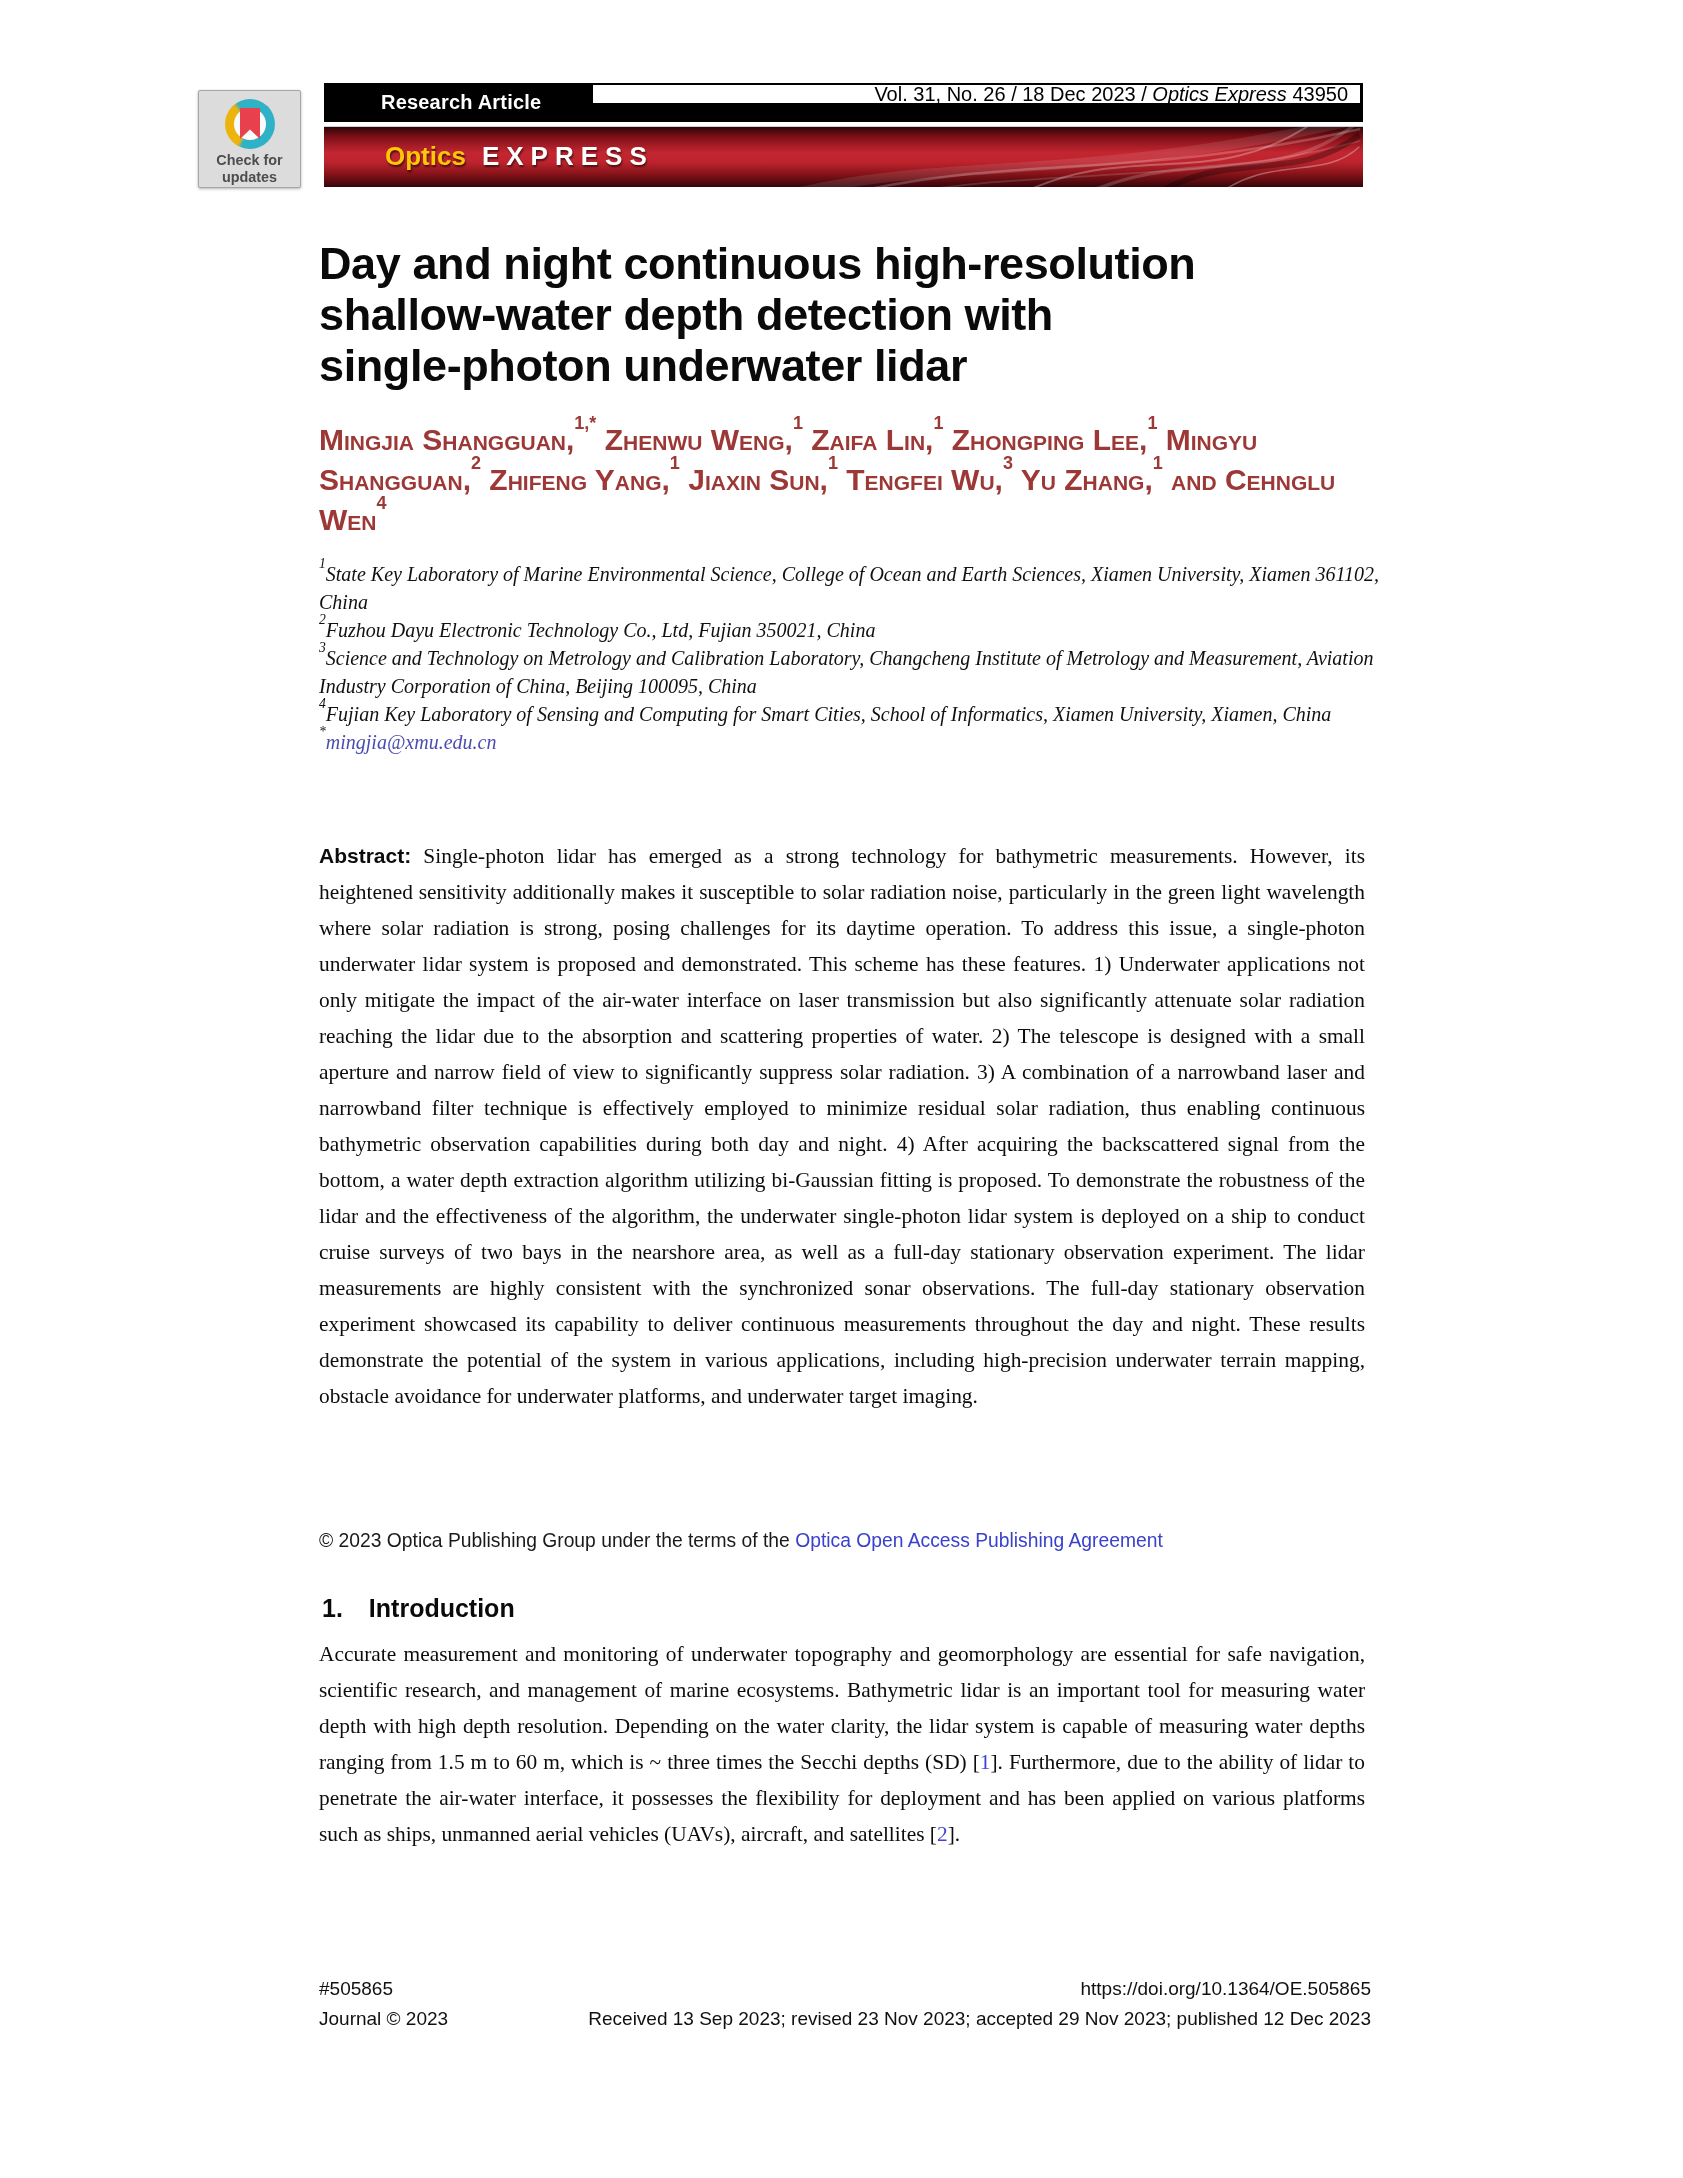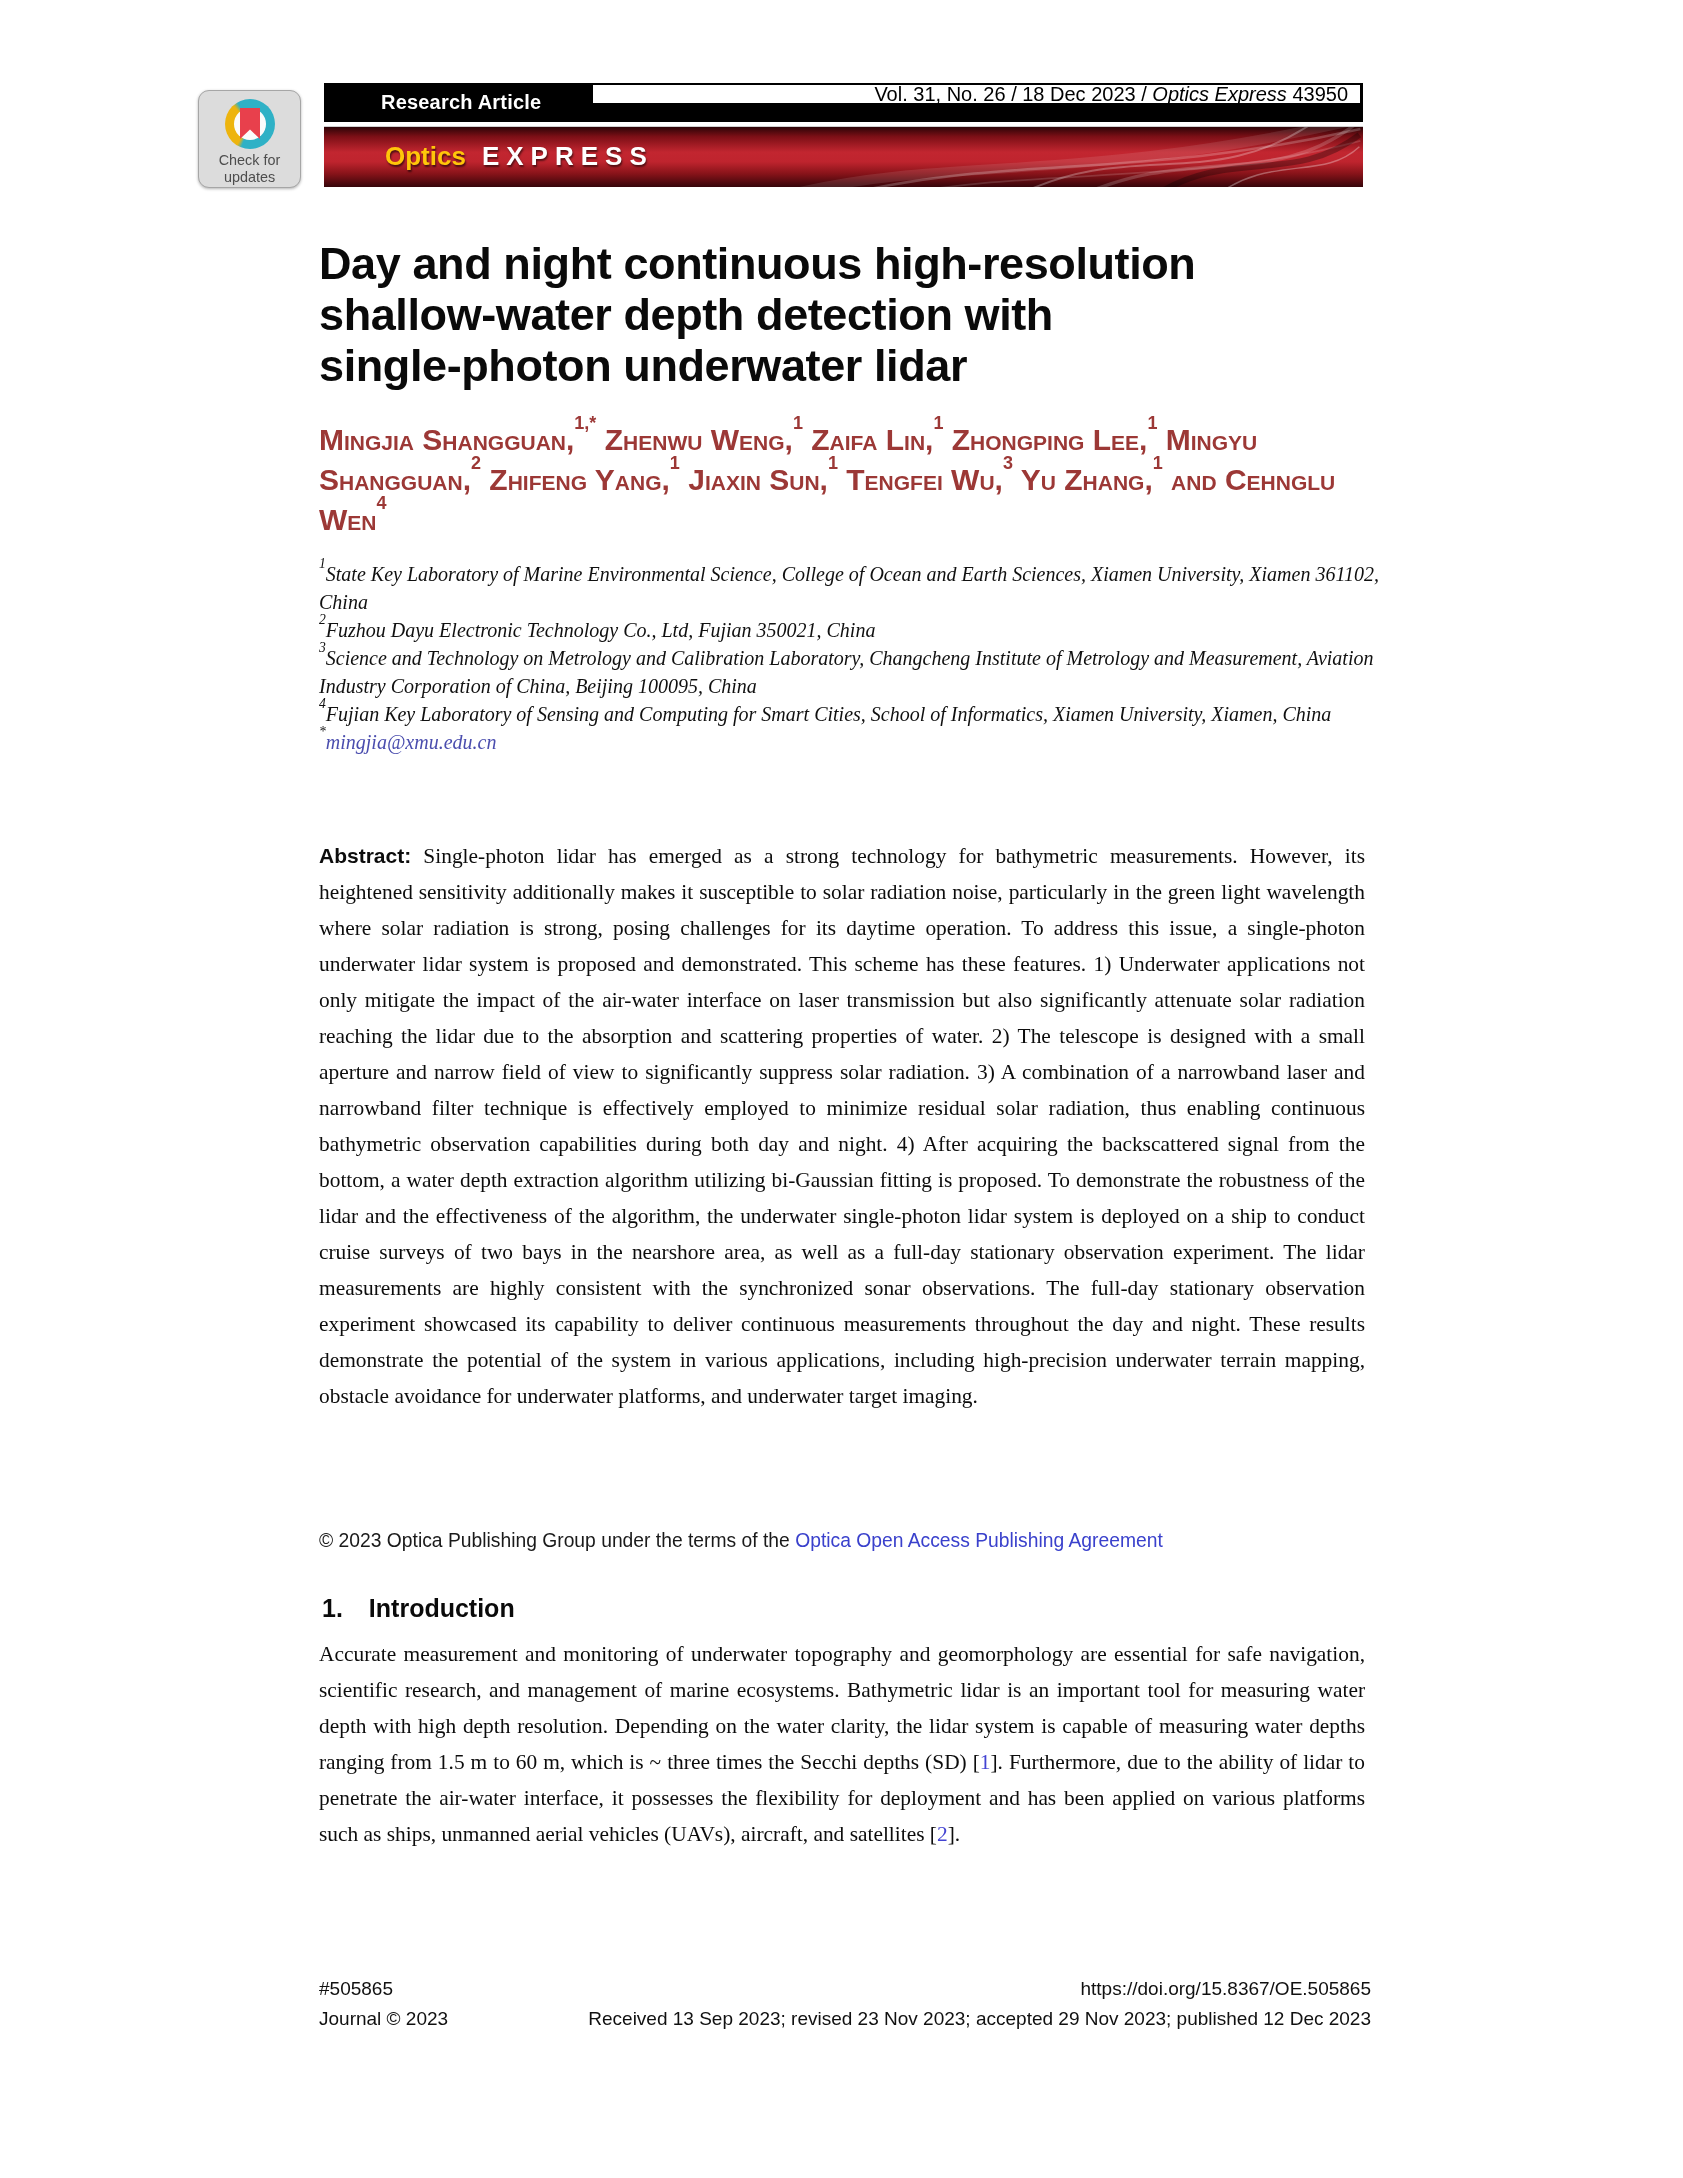--- a/index.html
+++ b/index.html
@@ -1,22 +1,22 @@
 <!DOCTYPE html>
 <html><head>
 <meta charset="utf-8">
 <style>
   html,body{margin:0;padding:0;background:#ffffff;}
   .page{position:relative;width:1683px;height:2178px;background:#fff;overflow:hidden;
         font-family:"Liberation Sans",sans-serif;color:#111;}
 
   
   .badge{position:absolute;left:198px;top:90px;width:101px;height:96px;background:#dcdcdc;
-         border:1px solid #a6a6a6;border-radius:11px;box-shadow:0 1px 3px rgba(0,0,0,.3);
-         text-align:center;cursor:pointer;}
+         border:1px solid #a6a6a6;border-radius:2px;box-shadow:0 1px 3px rgba(0,0,0,.3);
+         text-align:center;cursor:pointer;font-weight:bold;}
   .ring{position:relative;width:50px;height:50px;border-radius:50%;margin:8px auto 3px;
         background:conic-gradient(#2fb1c6 0deg 200deg,#edb40e 212deg 318deg,#2fb1c6 330deg 360deg);}
   .ring::after{content:"";position:absolute;inset:9px;border-radius:50%;background:#fbfbfb;}
   .ribbon{position:absolute;left:15px;top:9px;z-index:2;}
   .badge-label{font-size:14.4px;line-height:17px;color:#4d4d4d;}
 
   
   .bar-black{position:absolute;left:324px;top:83px;width:1039px;height:39px;background:#000;
              display:flex;align-items:center;}
   .kicker{color:#fff;font-weight:bold;font-size:20px;padding-left:57px;letter-spacing:0.2px;}
@@ -125,21 +125,21 @@
 
   <div class="sec-head">
     <span class="sec-num">1.</span><span class="sec-title">Introduction</span>
   </div>
 
   <div class="intro"><span>Accurate measurement and monitoring of underwater topography and geomorphology are essential for safe navigation, scientific research, and management of marine ecosystems. Bathymetric lidar is an important tool for measuring water depth with high depth resolution. Depending on the water clarity, the lidar system is capable of measuring water depths ranging from 1.5 m to 60 m, which is ~ three times the Secchi depths (SD) [</span><span class="ref">1</span><span>]. Furthermore, due to the ability of lidar to penetrate the air-water interface, it possesses the flexibility for deployment and has been applied on various platforms such as ships, unmanned aerial vehicles (UAVs), aircraft, and satellites [</span><span class="ref">2</span><span>].</span></div>
 
   <div class="footer">
     <div class="row">
       <span>#505865</span>
-      <span>https://doi.org/15.8367/OE.505865</span>
+      <span>https://doi.org/10.1364/OE.505865</span>
     </div>
     <div class="row">
       <span>Journal © 2023</span>
       <span>Received 13 Sep 2023; revised 23 Nov 2023; accepted 29 Nov 2023; published 12 Dec 2023</span>
     </div>
   </div>
 
 </div>
 
 

